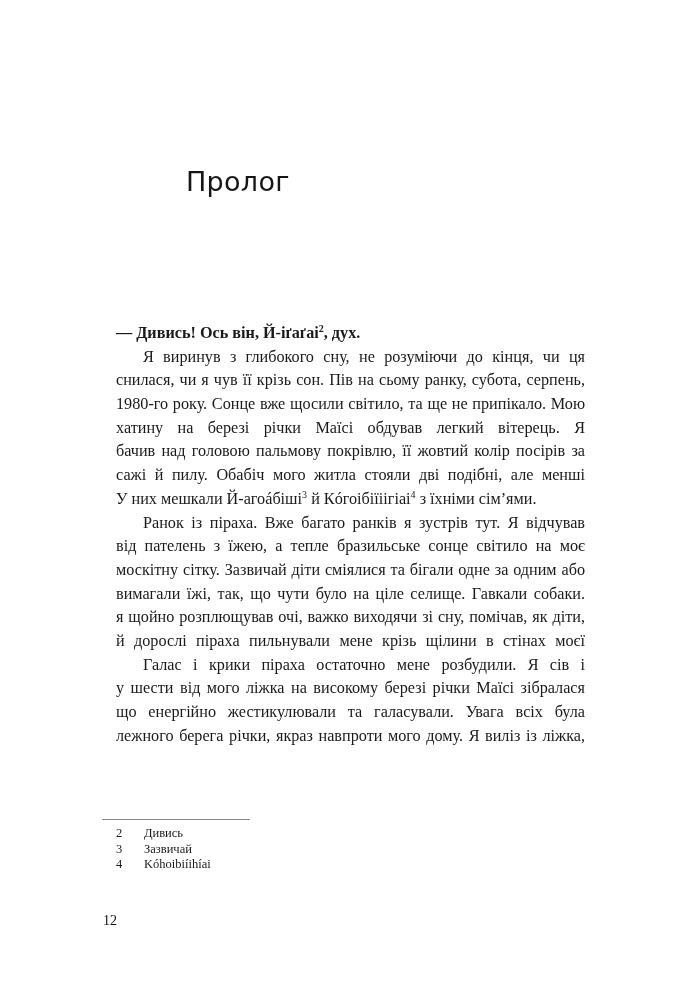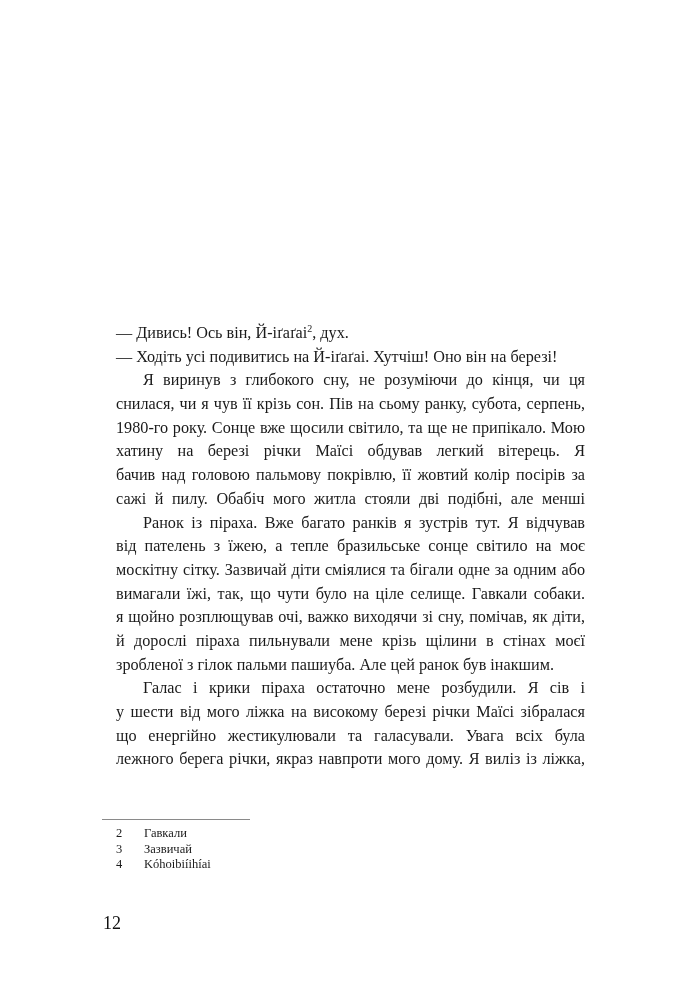--- a/index.html
+++ b/index.html
@@ -11,69 +11,69 @@
       letter-spacing: 0.3px; color: #161616; margin: 0;
     }
     .body-text {
       position: absolute; left: 116px; top: 322px; width: 469px;
       font-family: "Liberation Serif", serif; font-size: 16.2px; line-height: 23.7px;
       color: #1a1a1a;
     }
     .line { display: block; white-space: nowrap; height: 23.7px; }
     .line.j { text-align: justify; text-align-last: justify; white-space: normal; overflow: hidden; }
     .line.indent { padding-left: 27px; }
-    .line.dlg { padding-left: 0; }
+    .line.dlg { padding-left: 0; font-weight: bold; }
     .footnote-rule {
       position: absolute; left: 102px; top: 819px; width: 148px; height: 0;
       border-top: 1px solid #8a8a8a;
     }
     .footnotes {
       position: absolute; left: 116px; top: 826px;
       font-family: "Liberation Serif", serif; font-size: 12.5px; line-height: 15.5px; color: #1a1a1a;
     }
     .fn { display: block; white-space: nowrap; }
     .fn-num { display: inline-block; width: 28px; }
     .page-number {
       position: absolute; left: 103px; top: 913px;
-      font-family: "Liberation Serif", serif; font-size: 18px; color: #111;
+      font-family: "Liberation Serif", serif; font-size: 14px; color: #111;
     }
     sup { font-size: 10px; line-height: 0; vertical-align: 6px; }
   </style>
 </head>
 <body>
 
 <div class="page">
+  <h1 class="chapter-title">Пролог</h1>
 
   <div class="body-text">
     <span class="line dlg"><span>— Дивись! Ось він, Й-іґаґаі</span><sup>2</sup><span>, дух.</span></span>
-    <span class="line dlg">— Ходіть усі подивитись на Й-іґаґаі. Хутчіш! Оно він на березі!</span>
 
     <span class="line j indent">Я виринув з глибокого сну, не розуміючи до кінця, чи ця розмова мені на-</span>
     <span class="line j">снилася, чи я чув її крізь сон. Пів на сьому ранку, субота, серпень, сезон посухи</span>
     <span class="line j">1980-го року. Сонце вже щосили світило, та ще не припікало. Мою скромну</span>
     <span class="line j">хатину на березі річки Маїсі обдував легкий вітерець. Я розплющив очі і по-</span>
     <span class="line j">бачив над головою пальмову покрівлю, її жовтий колір посірів за роки від</span>
     <span class="line j">сажі й пилу. Обабіч мого житла стояли дві подібні, але менші хатинки піраха.</span>
+    <span class="line"><span>У них мешкали Й-агоáбіші</span><sup>3</sup><span> й Кóгоібіїіігіаі</span><sup>4</sup><span> з їхніми сім’ями.</span></span>
 
     <span class="line j indent">Ранок із піраха. Вже багато ранків я зустрів тут. Я відчував легкий запах диму</span>
     <span class="line j">від пателень з їжею, а тепле бразильське сонце світило на моє обличчя крізь</span>
     <span class="line j">москітну сітку. Зазвичай діти сміялися та бігали одне за одним або голосно</span>
     <span class="line j">вимагали їжі, так, що чути було на ціле селище. Гавкали собаки. Часто, коли</span>
     <span class="line j">я щойно розплющував очі, важко виходячи зі сну, помічав, як діти, а інколи</span>
     <span class="line j">й дорослі піраха пильнували мене крізь щілини в стінах моєї просторої хатини,</span>
-    <span class="line">зробленої з гілок пальми пашиуба. Але цей ранок був інакшим.</span>
 
     <span class="line j indent">Галас і крики піраха остаточно мене розбудили. Я сів і роззирнувся: метрах</span>
     <span class="line j">у шести від мого ліжка на високому березі річки Маїсі зібралася юрба людей,</span>
     <span class="line j">що енергійно жестикулювали та галасували. Увага всіх була прикута до проти-</span>
     <span class="line j">лежного берега річки, якраз навпроти мого дому. Я виліз із ліжка, щоби краще</span>
   </div>
 
   <div class="footnote-rule"></div>
 
   <div class="footnotes">
-    <span class="fn"><span class="fn-num">2</span><span>Гавкали</span></span>
+    <span class="fn"><span class="fn-num">2</span><span>Дивись</span></span>
     <span class="fn"><span class="fn-num">3</span><span>Зазвичай</span></span>
     <span class="fn"><span class="fn-num">4</span><span>Kóhoibiíihíai</span></span>
   </div>
 
   <div class="page-number">12</div>
 </div>
 
 </body></html>

